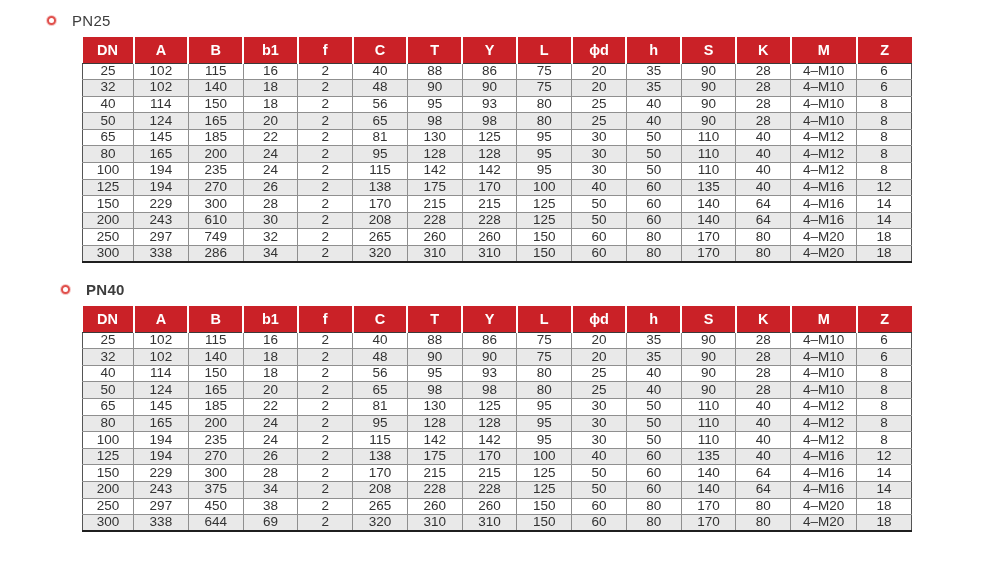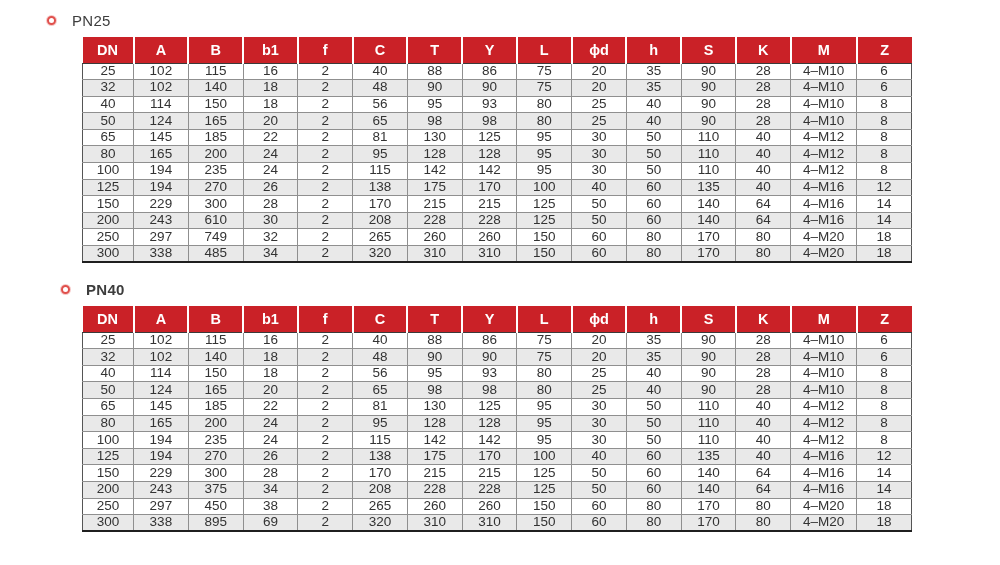--- a/index.html
+++ b/index.html
@@ -281,21 +281,21 @@
             <td>60</td>
             <td>80</td>
             <td>170</td>
             <td>80</td>
             <td>4–M20</td>
             <td>18</td>
           </tr>
           <tr>
             <td>300</td>
             <td>338</td>
-            <td>485</td>
+            <td>286</td>
             <td>34</td>
             <td>2</td>
             <td>320</td>
             <td>310</td>
             <td>310</td>
             <td>150</td>
             <td>60</td>
             <td>80</td>
             <td>170</td>
             <td>80</td>
@@ -515,21 +515,21 @@
             <td>60</td>
             <td>80</td>
             <td>170</td>
             <td>80</td>
             <td>4–M20</td>
             <td>18</td>
           </tr>
           <tr>
             <td>300</td>
             <td>338</td>
-            <td>895</td>
+            <td>644</td>
             <td>69</td>
             <td>2</td>
             <td>320</td>
             <td>310</td>
             <td>310</td>
             <td>150</td>
             <td>60</td>
             <td>80</td>
             <td>170</td>
             <td>80</td>

